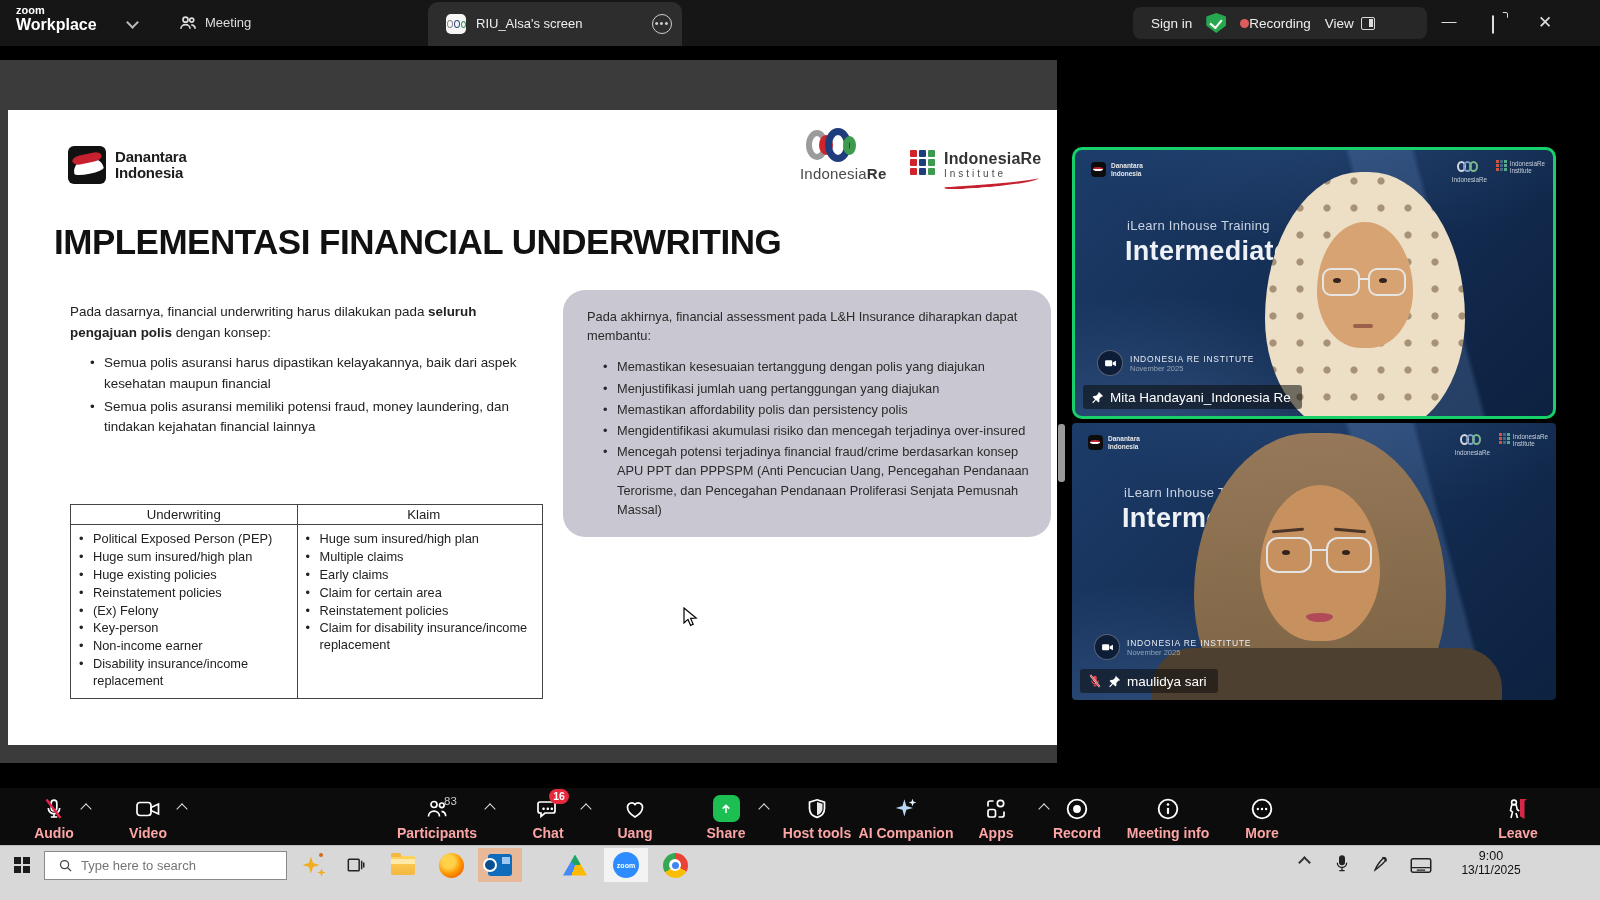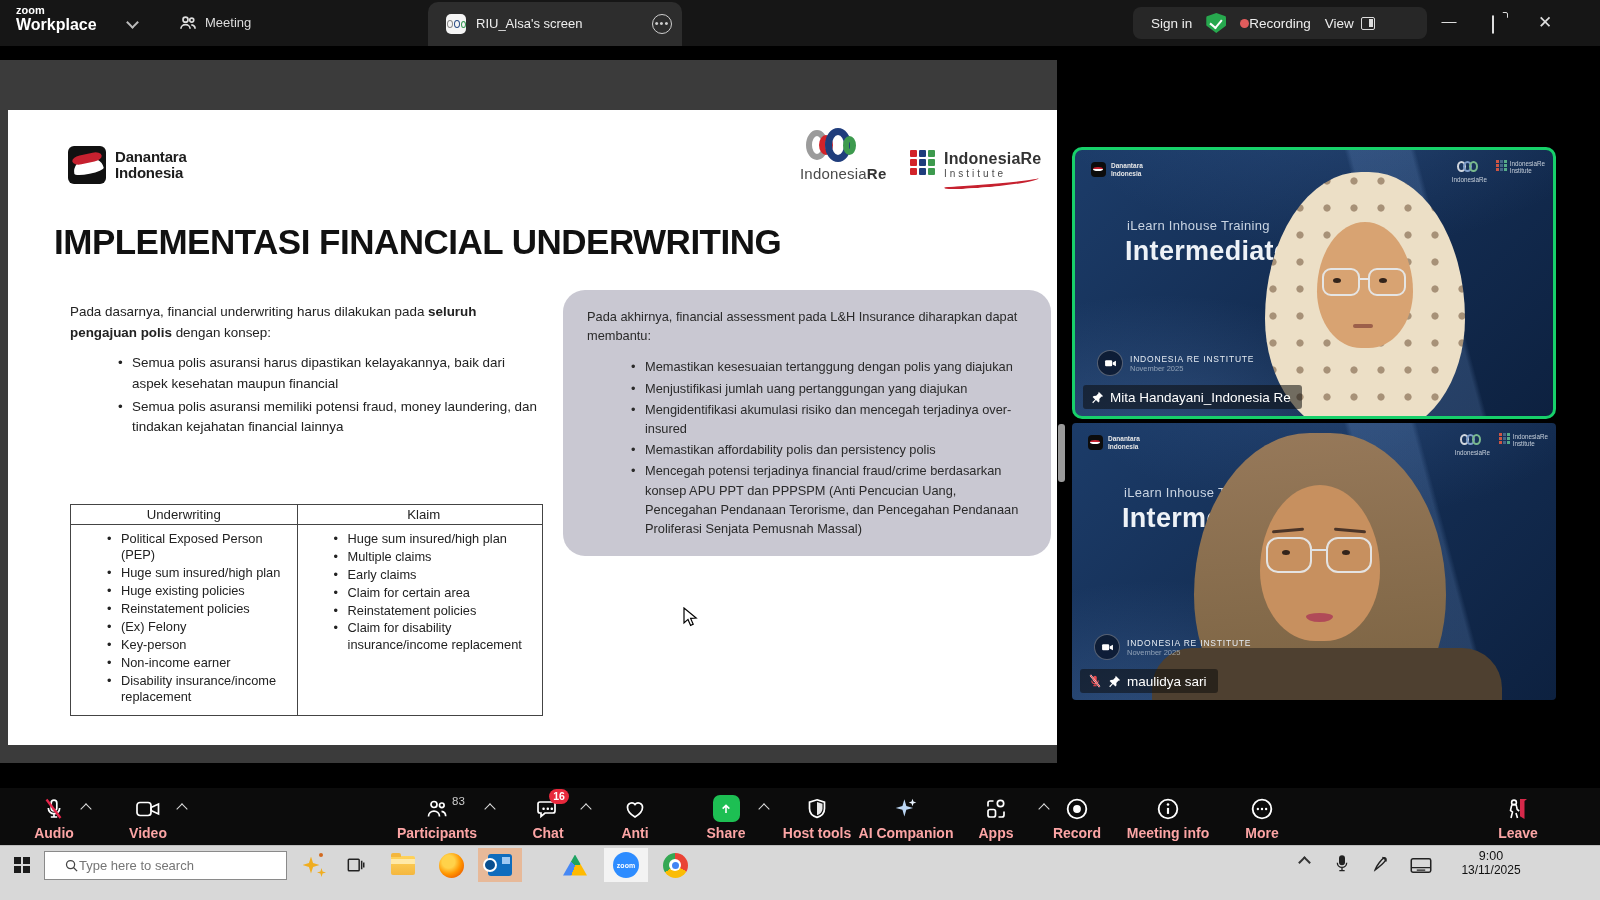--- a/index.html
+++ b/index.html
@@ -44,21 +44,21 @@
   .irtext { font-size:15px; color:#4a4a4a; letter-spacing:0.2px; }
   .irtext b { color:#333; }
   .grid9 { display:grid; grid-template-columns:repeat(3,7px); grid-auto-rows:7px; gap:2px; }
   .grid9 i { display:block; border-radius:1px; }
   .swoosh { width:95px; height:8px; border-bottom:3px solid #c6212f; border-radius:0 0 100% 40%; transform:rotate(-4deg); }
 
   .slide-title { font-size:35px; font-weight:800; letter-spacing:-0.5px; color:#111; }
   .body-txt { font-size:13.4px; line-height:1.55; color:#222; }
   .body-txt b { font-weight:700; }
   ul.dots { list-style:none; }
-  ul.dots li { position:relative; padding-left:16px; margin-bottom:2px;margin-left:28px; }
+  ul.dots li { position:relative; padding-left:16px; margin-bottom:2px; }
   ul.dots li:before { content:"•"; position:absolute; left:2px; }
 
   .graybox { background:#c9c8d2; border-radius:22px; padding:17px 22px 16px 24px; }
   .graybox .body-txt { font-size:12.8px; line-height:1.5; color:#2a2a2a; }
   .graybox ul.dots { margin-top:12px; margin-left:14px; }
 
   table.sl { border-collapse:collapse; width:473px; font-size:12.8px; color:#222; }
   table.sl th { border:1.5px solid #444; font-weight:400; font-size:13.2px; padding:2px 4px; }
   table.sl td { border:1.5px solid #444; vertical-align:top; padding:6px 8px 8px 6px; }
   table.sl ul.dots li { margin-bottom:1.5px; line-height:1.28; }
@@ -97,28 +97,28 @@
 
   .scrollthumb { left:1058px; top:424px; width:7px; height:58px; background:#9a9a9a; border-radius:3px; }
 
   
   .toolbar { left:0; top:788px; width:1600px; height:57px; background:#0c0c0c; }
   .tb-item { position:absolute; top:7px; width:96px; display:flex; flex-direction:column; align-items:center; }
   .tb-ic { height:27px; display:flex; align-items:center; justify-content:center; position:relative; }
   .tb-lbl { color:#fca5a5; font-size:14px; margin-top:3px; white-space:nowrap;font-weight:bold; }
   .tb-chev { position:absolute; top:17px; width:8px; height:8px; border-left:1.6px solid #ddd; border-top:1.6px solid #ddd; transform:rotate(45deg); }
   .badge { position:absolute; top:-6px; left:14px; min-width:20px; height:15px; background:#e8283c; border-radius:8px; color:#fff; font-size:10.5px; font-weight:700; line-height:15px; text-align:center; padding:0 4px; }
-  .pcount { position:absolute; left:28px; top:0px; color:#ccc; font-size:11.5px; }
+  .pcount { position:absolute; left:20px; top:0px; color:#ccc; font-size:11.5px; }
   .share-sq { width:27px; height:27px; background:#1dbf53; border-radius:7px; display:flex; align-items:center; justify-content:center; }
 
   
   .taskbar { left:0; top:845px; width:1600px; height:55px; background:#d8d8d8; border-top:1px solid #bdbdbd; }
   .winlogo { display:grid; grid-template-columns:7px 7px; grid-auto-rows:7px; gap:1.5px; }
   .winlogo i { background:#1b1b1b; display:block; }
-  .searchbox { position:absolute; left:44px; top:5px; width:243px; height:29px; background:#fff; border:1px solid #8a8a8a; display:flex; align-items:center; padding:0 19px; }
+  .searchbox { position:absolute; left:44px; top:5px; width:243px; height:29px; background:#fff; border:1px solid #8a8a8a; display:flex; align-items:center; gap:8px; padding:0 13px; }
   .searchbox input { border:none; outline:none; font-size:13px; color:#333; width:180px; background:transparent; font-family:inherit; }
   .tb-app { position:absolute; top:2px; width:38px; height:34px; display:flex; align-items:center; justify-content:center; }
   .spark { clip-path:polygon(50% 0,62% 38%,100% 50%,62% 62%,50% 100%,38% 62%,0 50%,38% 38%); background:#f0ad1f; }
   .tray-ic { position:absolute; top:8px; color:#222; }
   .clock { position:absolute; left:1452px; top:3px; width:78px; text-align:center; color:#111; }
   .clock .t { font-size:12.5px; } .clock .d { font-size:12px; }
 
   .cursor { left:683px; top:607px; }
 </style>
 </head>
@@ -250,22 +250,22 @@
         </td>
       </tr>
     </tbody>
       </table>
 
     <div class="ab graybox" style="left:555px;top:180px;width:488px;">
       <div class="body-txt">Pada akhirnya, financial assessment pada L&amp;H Insurance diharapkan dapat membantu:</div>
       <ul class="dots body-txt">
         <li>Memastikan kesesuaian tertanggung dengan polis yang diajukan</li>
         <li>Menjustifikasi jumlah uang pertanggungan yang diajukan</li>
+        <li>Memastikan affordability polis dan persistency polis</li>
         <li>Mengidentifikasi akumulasi risiko dan mencegah terjadinya over-insured</li>
-        <li>Memastikan affordability polis dan persistency polis</li>
         <li>Mencegah potensi terjadinya financial fraud/crime berdasarkan konsep APU PPT dan PPPSPM (Anti Pencucian Uang, Pencegahan Pendanaan Terorisme, dan Pencegahan Pendanaan Proliferasi Senjata Pemusnah Massal)</li>
       </ul>
     </div>
   </div>
 </div>
 
 <div class="ab scrollthumb"></div>
 
 <div class="ab tile tile1">
   <div class="ab" style="left:16px;top:12px;display:flex;gap:5px;">
@@ -444,21 +444,21 @@
     <div class="tb-lbl">Chat</div>
   </div>
   <div class="ab tb-chev" style="left:582px;"></div>
 
   <div class="tb-item" style="left:587px;">
     <div class="tb-ic">
       <svg width="26" height="24" viewBox="0 0 24 24" fill="none" stroke="#fff" stroke-width="1.7">
         <path d="M12 20s-7.5-4.6-7.5-9.6A4.2 4.2 0 0 1 12 7.6a4.2 4.2 0 0 1 7.5 2.8C19.5 15.4 12 20 12 20z"></path>
       </svg>
     </div>
-    <div class="tb-lbl">Anti</div>
+    <div class="tb-lbl">Uang</div>
   </div>
 
   <div class="tb-item" style="left:678px;">
     <div class="tb-ic">
       <span class="share-sq">
         <svg width="16" height="16" viewBox="0 0 24 24" fill="none" stroke="#fff" stroke-width="2.4">
             <path d="M12 18V7M7 11.5L12 6.5l5 5"></path>
           </svg>
       </span>
     </div>

